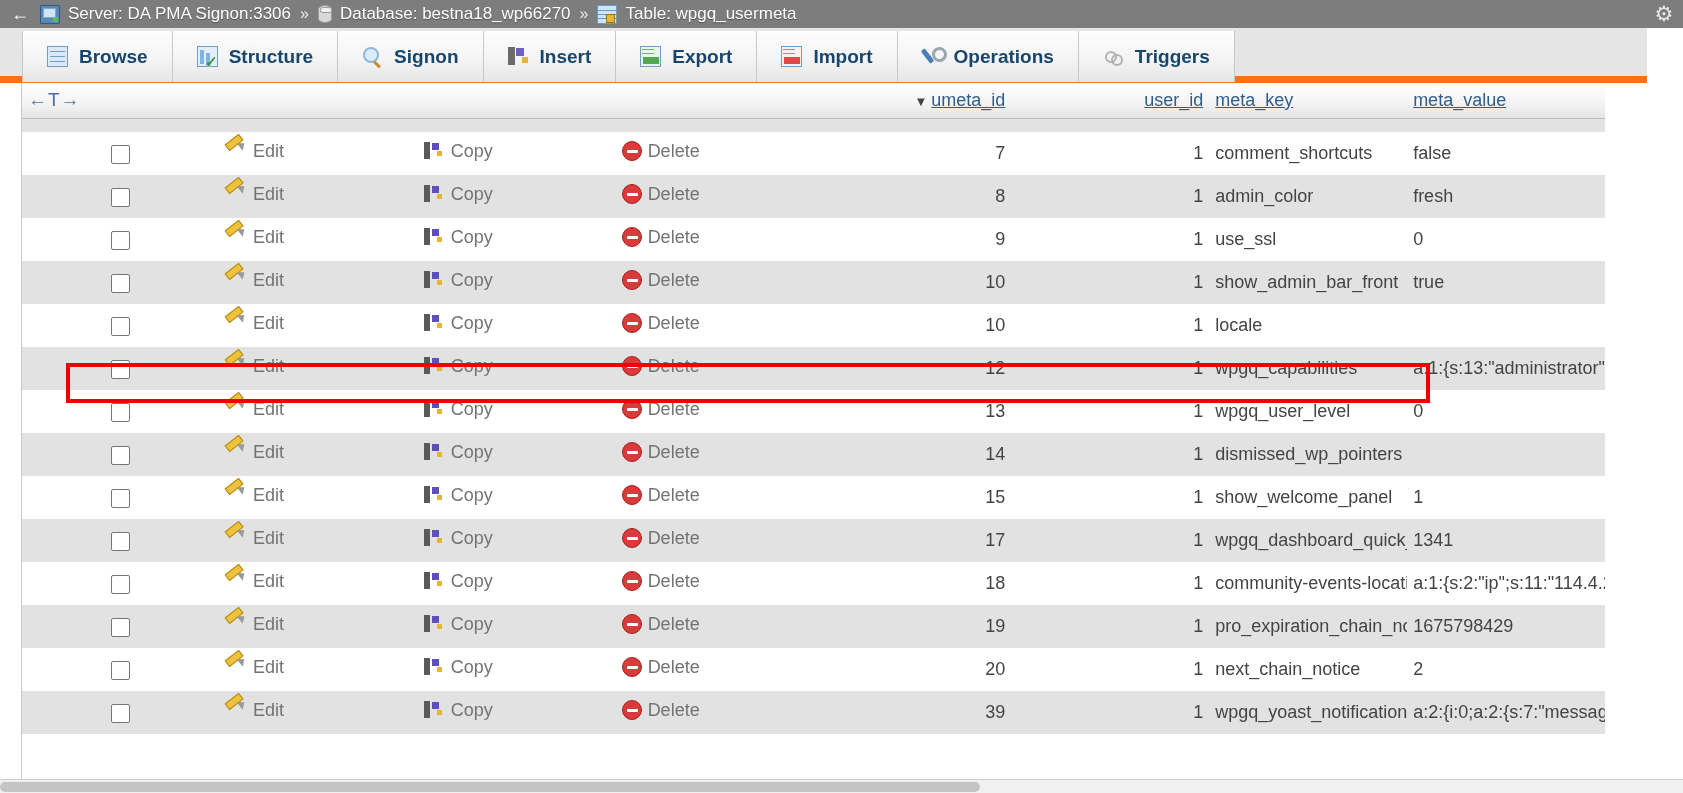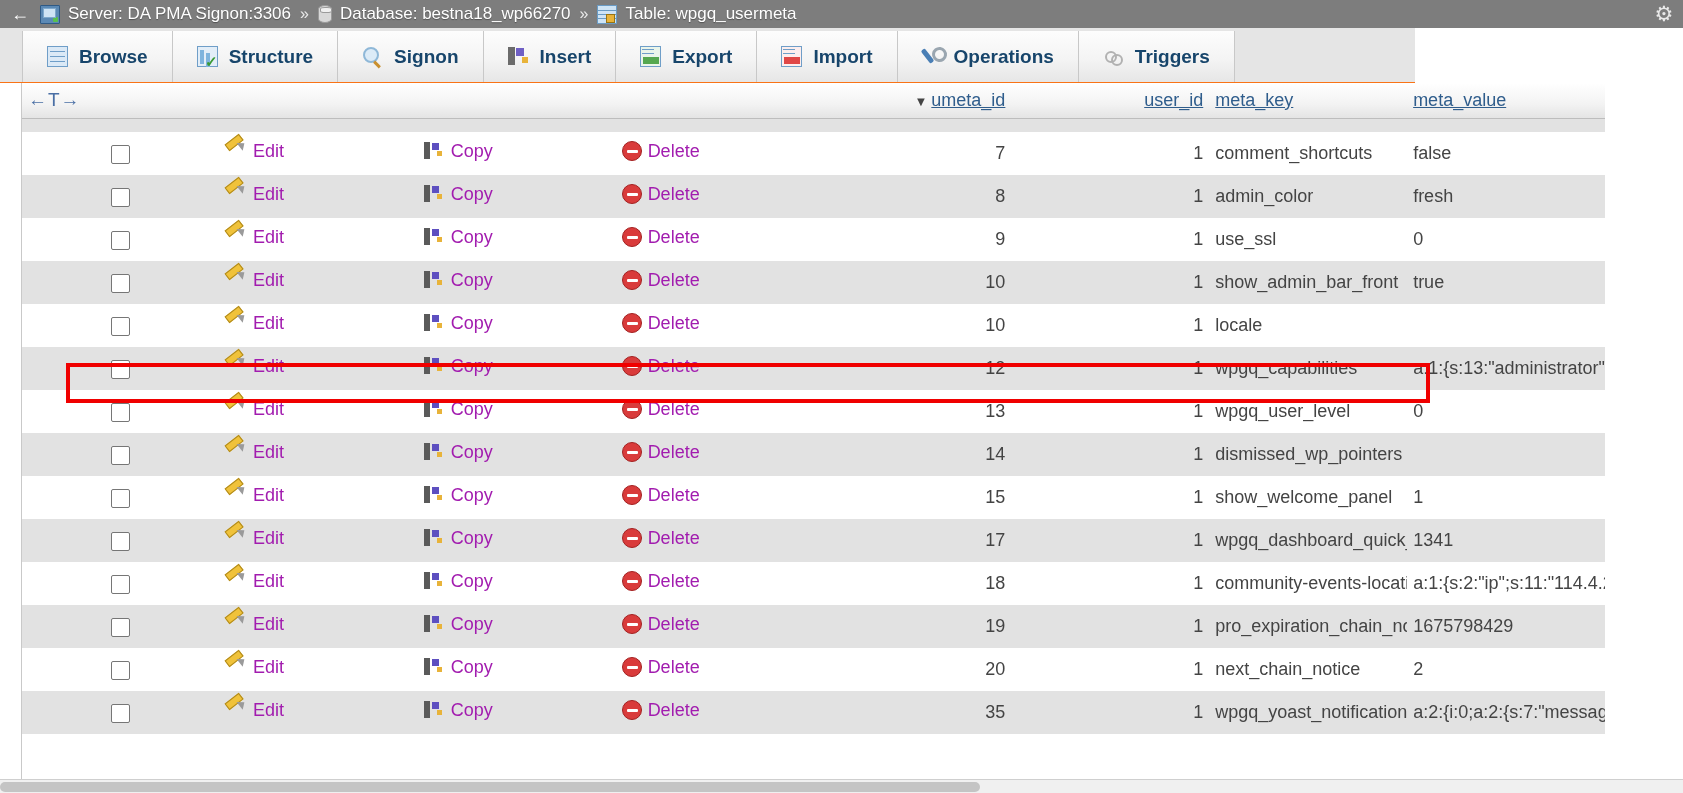--- a/index.html
+++ b/index.html
@@ -70,23 +70,23 @@
   .gear-icon {
     position: absolute; right: 8px; top: 3px;
     width: 22px; height: 22px;
     color: #e9e9e9;
     font-size: 21px; line-height: 22px; text-align: center;
   }
 
   
   .tabbar {
     position: absolute; left: 0; top: 28px;
-    width: 1415px; height: 55px;
+    width: 1647px; height: 55px;
     background: #e5e5e5;
-    border-bottom: 1px solid #f97316;
+    border-bottom: 7px solid #f97316;
   }
   .tabbar-inner {
     position: absolute; left: 22px; top: 3px;
     height: 51px;
     display: flex; align-items: stretch;
   }
   .tab {
     display: flex; align-items: center;
     padding: 0 24px;
     background: linear-gradient(to bottom, #fdfdfd 0%, #f4f4f4 55%, #e6e6e6 100%);
@@ -258,21 +258,21 @@
   .c-value  { width: auto; }
 
   .cb {
     width: 19px; height: 19px;
     border: 1px solid #767676; background: #ffffff;
     display: inline-block; border-radius: 2px;
     cursor: pointer; vertical-align: middle;
   }
   .act {
     display: inline-flex; 
-    color: #a21caf; cursor: pointer;
+    color: #737373; cursor: pointer;
     font-size: 18px;
   }
   .act-ico { width: 21px; height: 20px; position: relative; margin-right: 6px; flex: 0 0 auto; }
   .ico-pencil::before {
     content: ""; position: absolute; left: 1px; top: 3px;
     width: 16px; height: 6px; background: #f0c23a;
     border: 1px solid #b08a1c;
     transform: rotate(-38deg); transform-origin: left center;
   }
   .ico-pencil::after {
@@ -670,21 +670,21 @@
               <span>Edit</span>
             </span></td>
           <td class="c-copy"><span class="act">
               <span class="act-ico ico-copy"></span>
               <span>Copy</span>
             </span></td>
           <td class="c-delete"><span class="act">
               <span class="act-ico ico-delete"></span>
               <span>Delete</span>
             </span></td>
-          <td class="c-umeta">35</td>
+          <td class="c-umeta">39</td>
           <td class="c-user">1</td>
           <td class="c-key">wpgq_yoast_notifications</td>
           <td class="c-value">a:2:{i:0;a:2:{s:7:"message";s:365:"&lt;p&gt;You can spee...</td>
         </tr>
       </tbody>
   </table>
 </div>
 
 <div class="highlight-box"></div>
 

